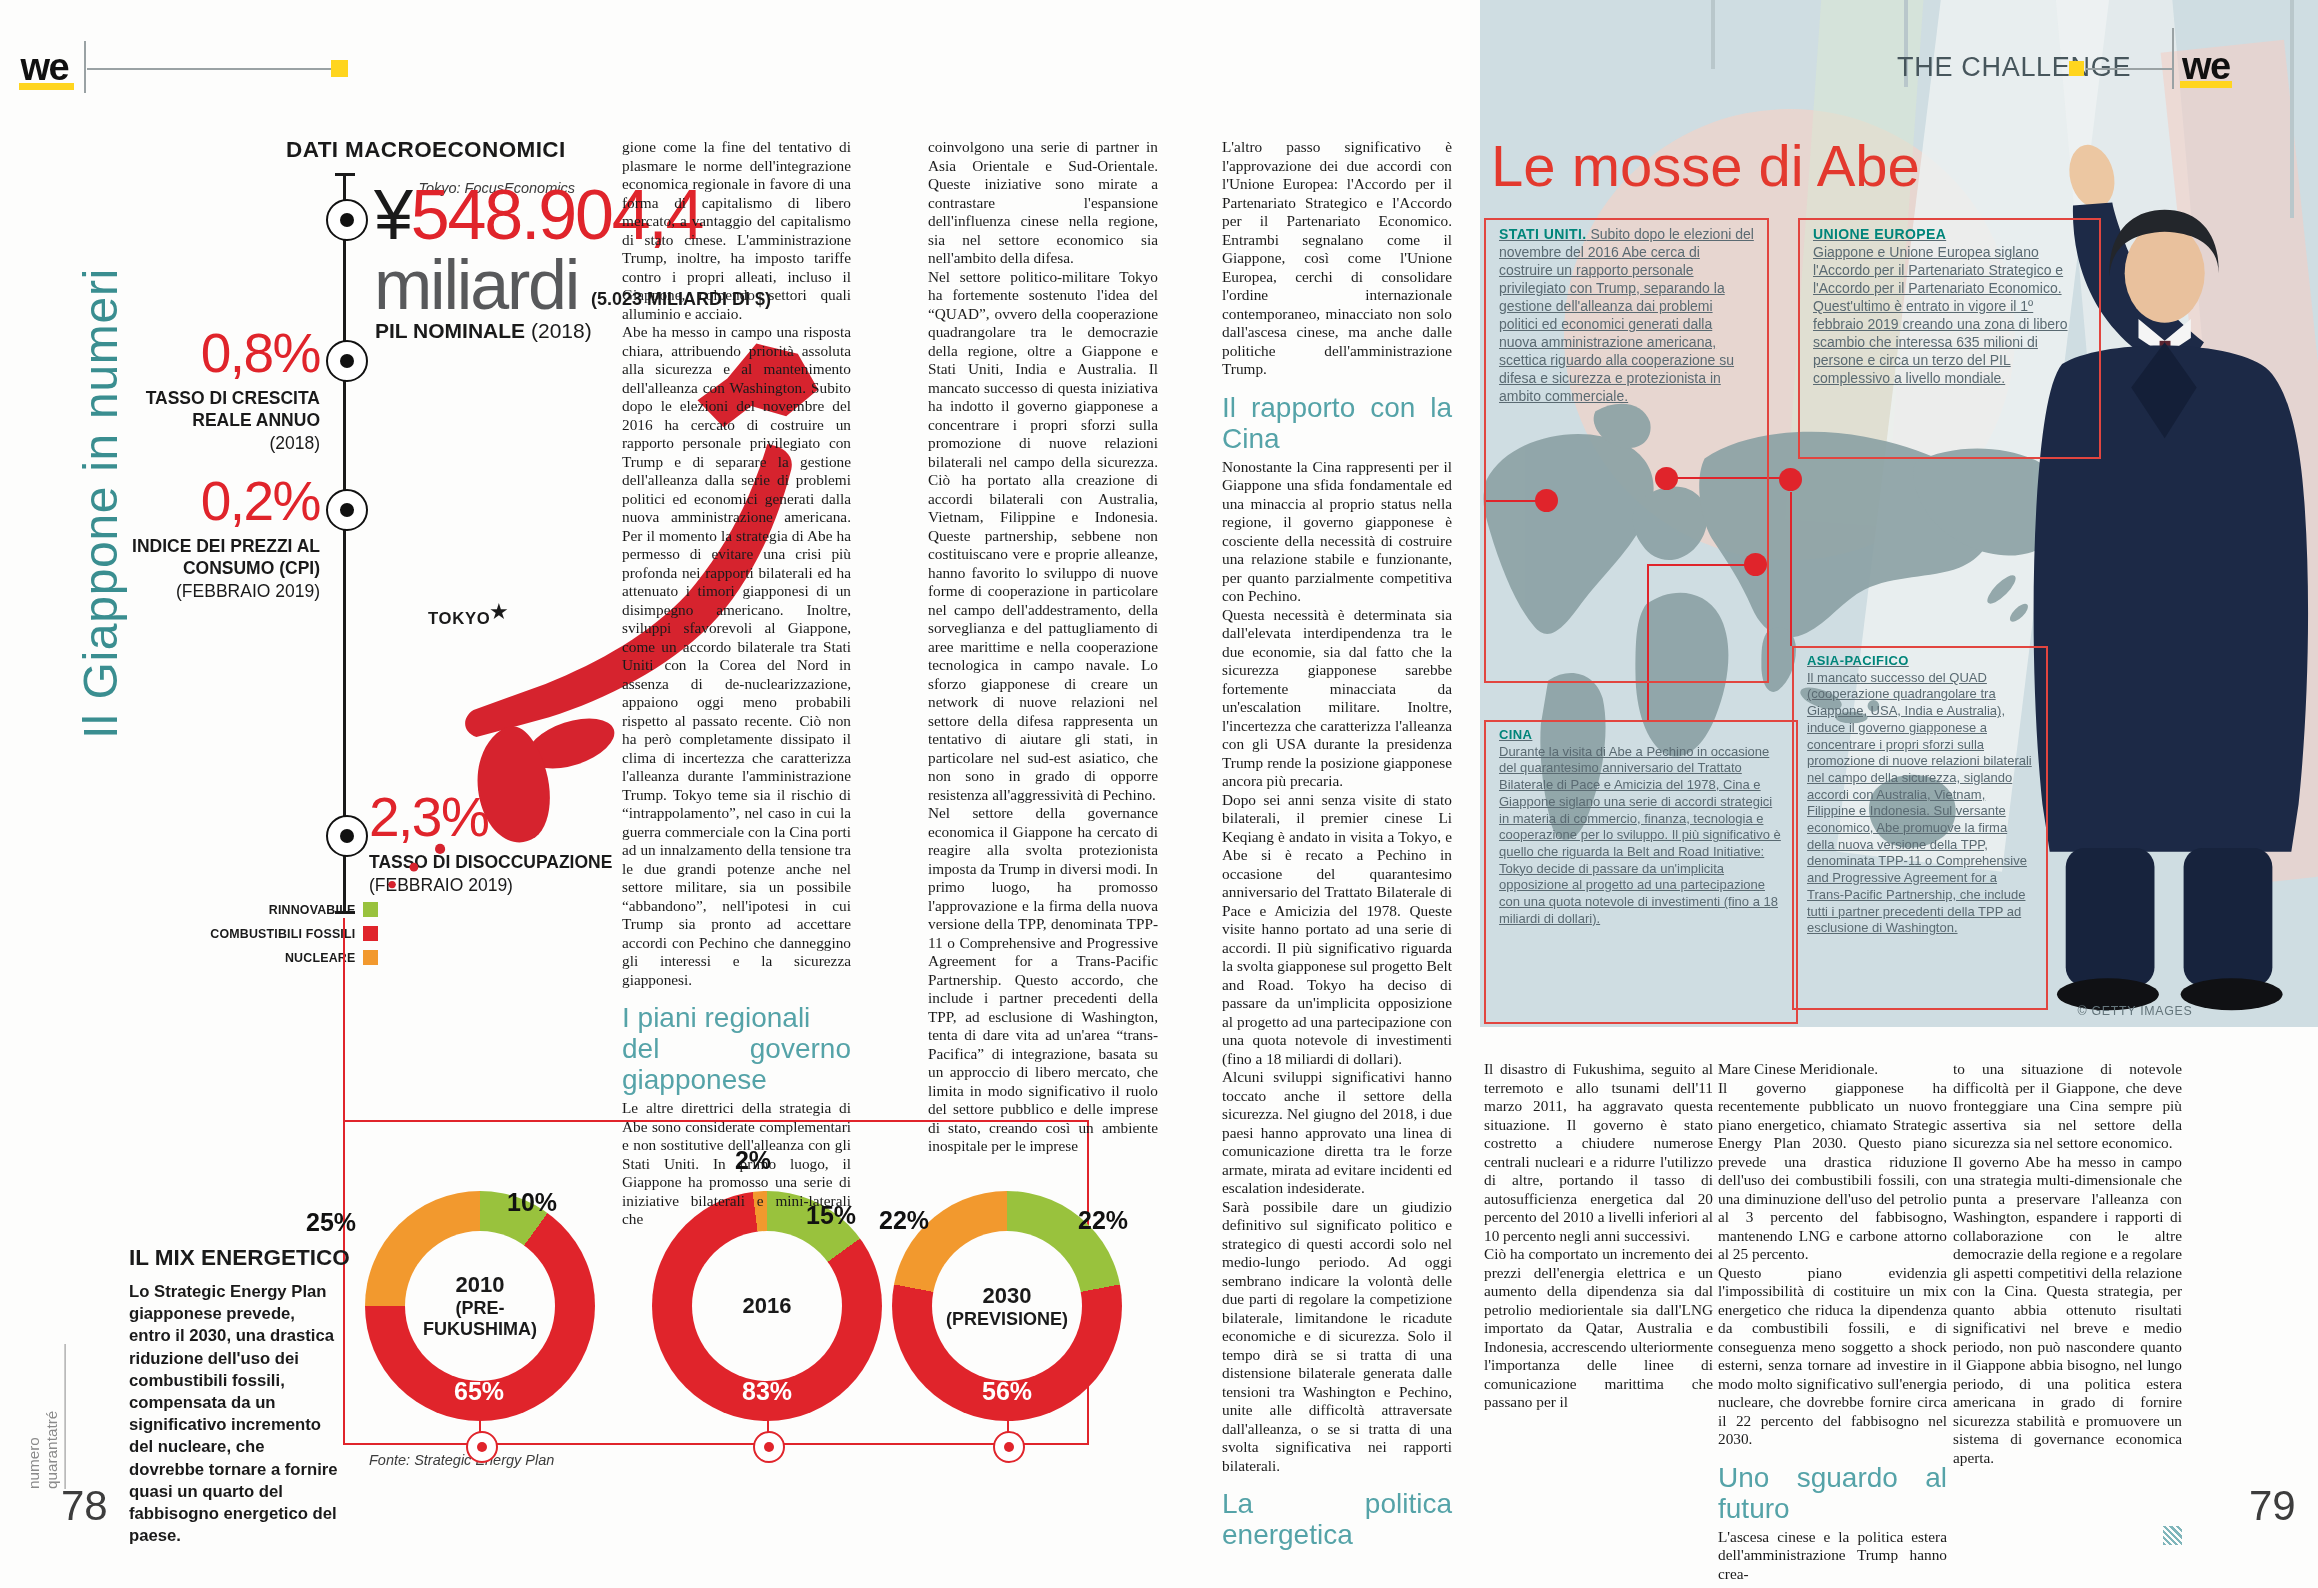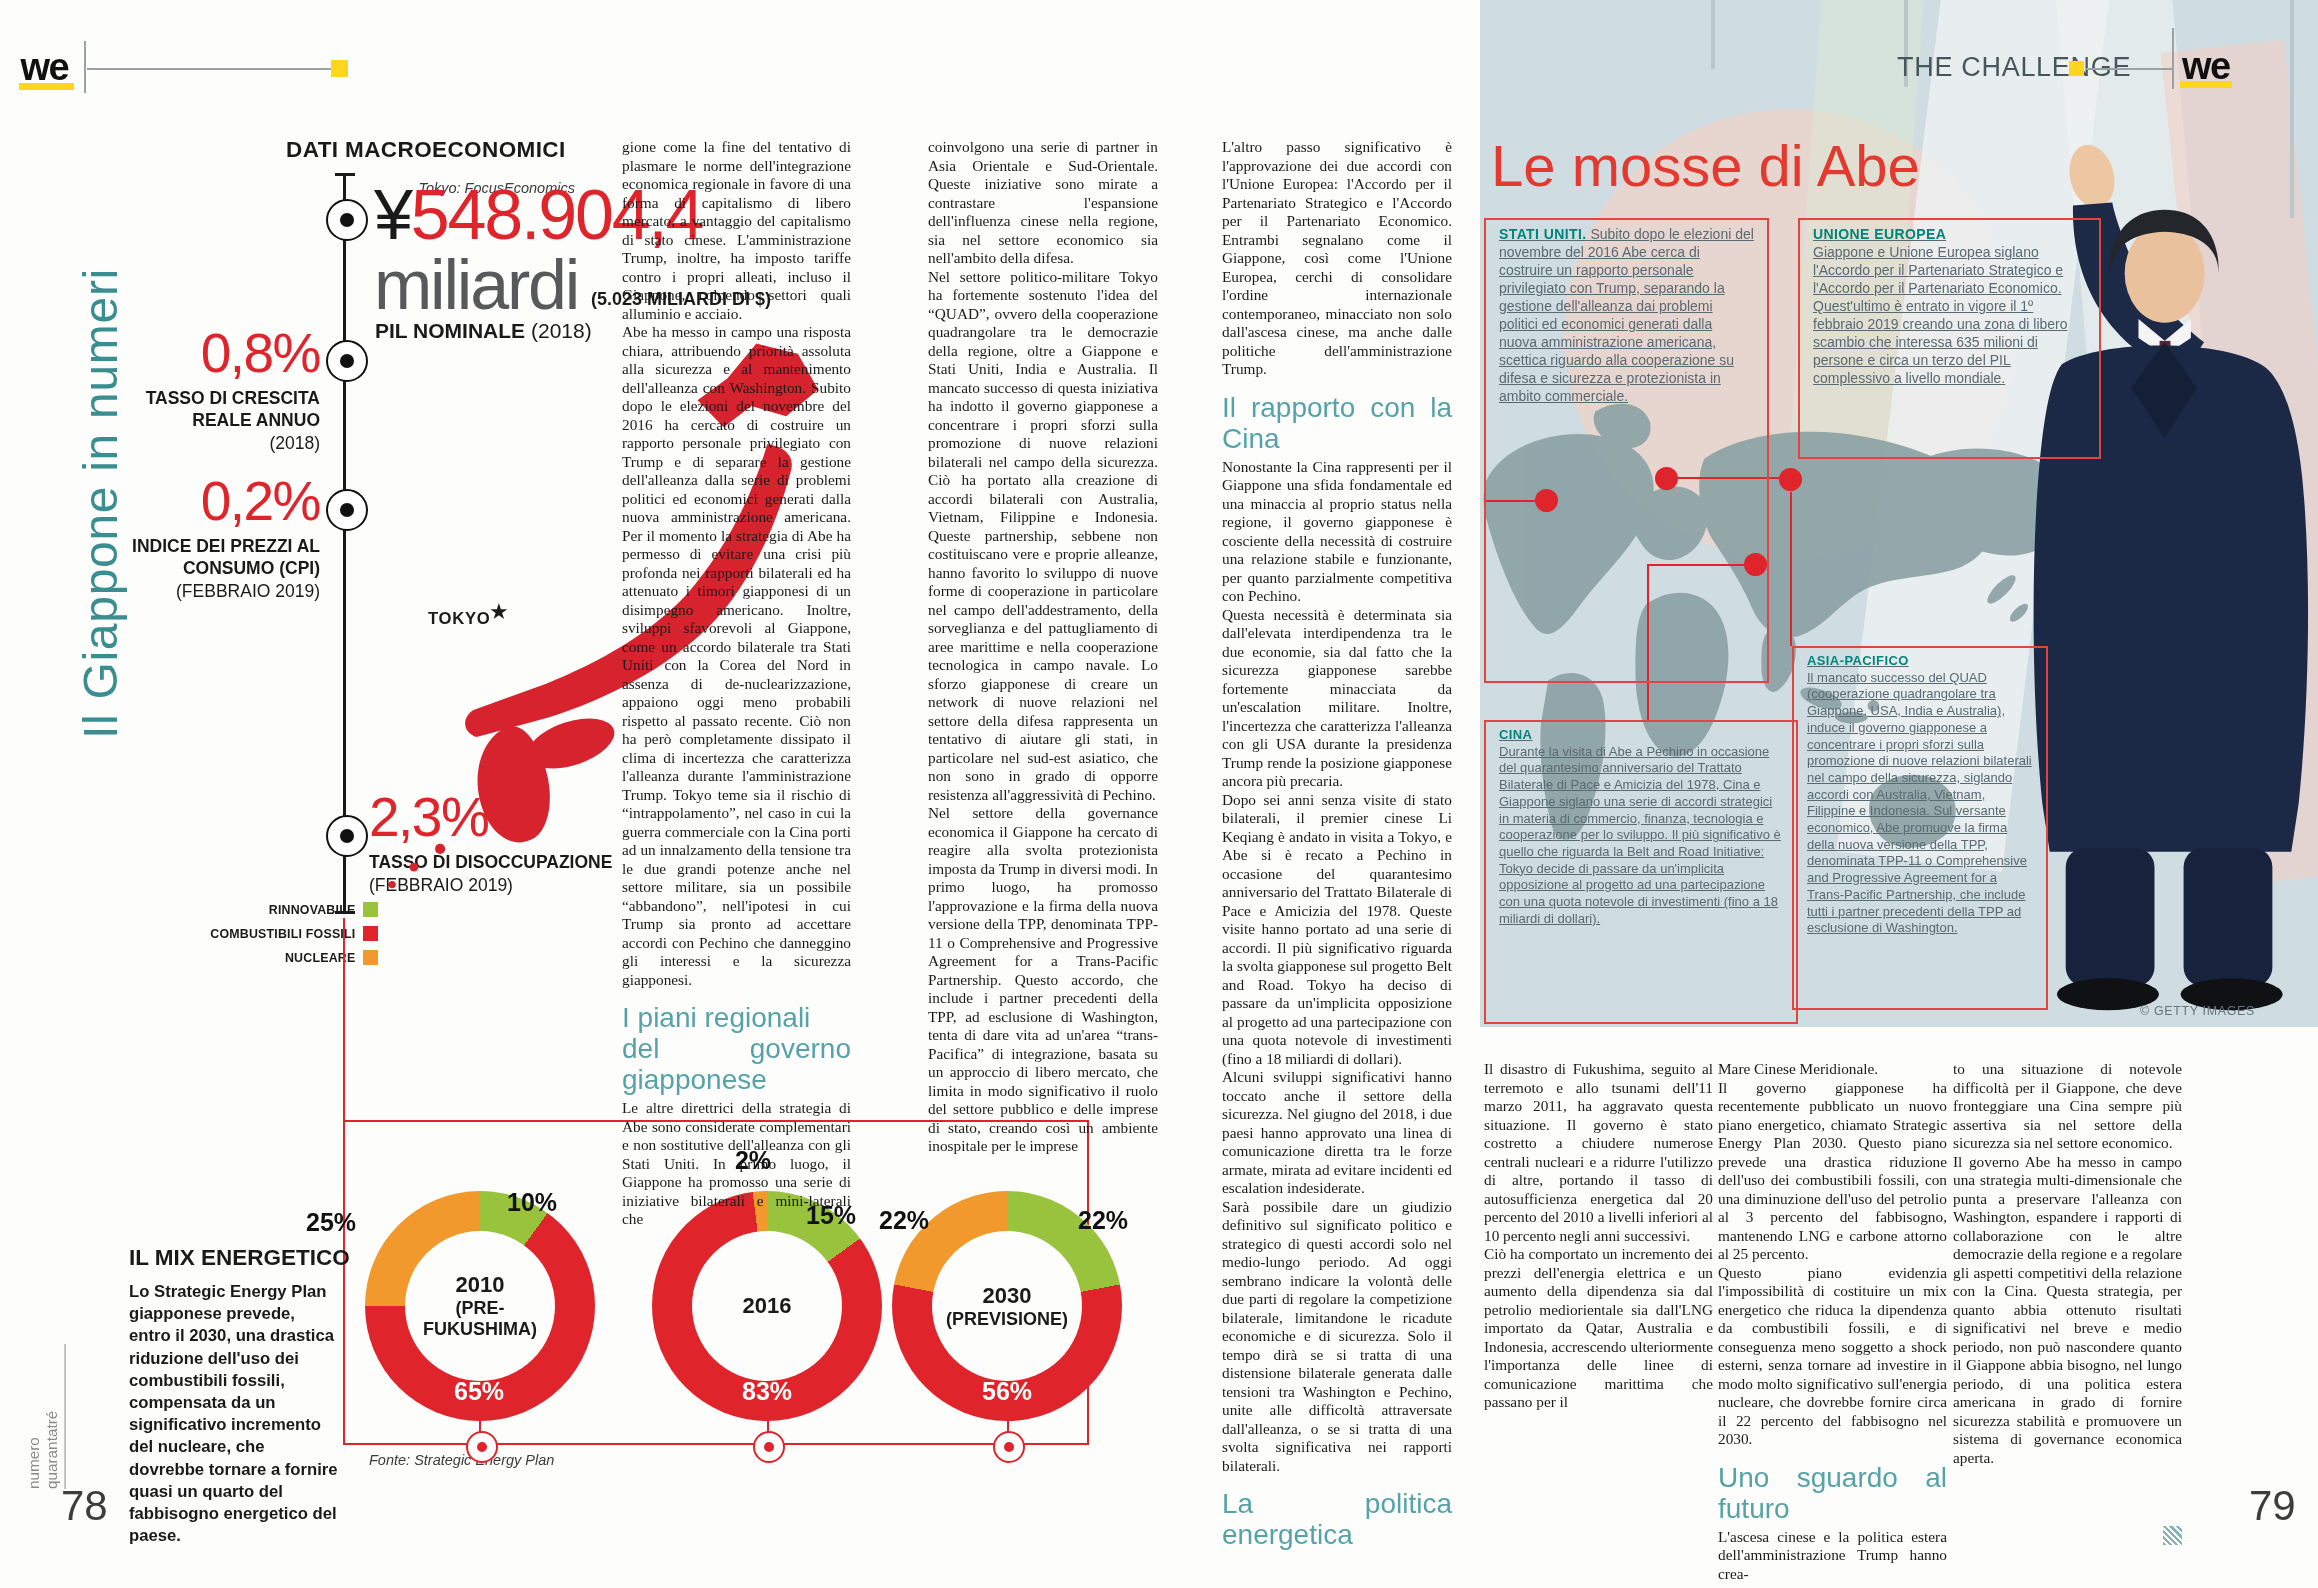--- a/index.html
+++ b/index.html
@@ -45,21 +45,21 @@
   .col-para{margin:0;text-indent:0;}
   .col-subhead{margin:13px 0 4.4px 0;font-family:"Liberation Sans",sans-serif;font-weight:normal;
                font-size:28px;line-height:31px;color:#55a3a8;white-space:pre-line;}
   
   .feature-bg{background:#cfdde2;}
   .feat-title{font-size:58px;color:#e3392e;letter-spacing:0;}
   .fbox{border:2.2px solid #e2453f;padding:5px 13px;color:#5a6a72;font-size:14px;line-height:18px;text-decoration:underline;}
   .fbox .box-label{color:#00857a;font-weight:bold;letter-spacing:0.4px;}
   .fbox.small{font-size:13px;line-height:16.7px;}
   .map-dot{width:23px;height:23px;border-radius:50%;background:#e0242b;}
-  .getty{font-size:12.4px;color:#64757b;letter-spacing:0.7px;text-align:right;}
+  .getty{font-size:12.4px;color:#64757b;letter-spacing:0.7px;text-align:center;}
   .pagenum{font-size:42px;color:#3d3d3d;line-height:1;}
   .issue-vert{writing-mode:vertical-rl;transform:rotate(180deg);font-size:15.3px;color:#8a8a8a;
               border-left:1.5px solid #8a8a8a;padding-left:2.9px;line-height:1.2;white-space:pre-line;}
   .endmark{width:19px;height:19px;background:repeating-linear-gradient(45deg,#7fb5ba 0 2.2px,rgba(0,0,0,0) 2.2px 4.4px);}
   .pole{background:#b9c7cb;width:3.6px;}
 </style>
 </head>
 <body>
 
 <div id="canvas">

